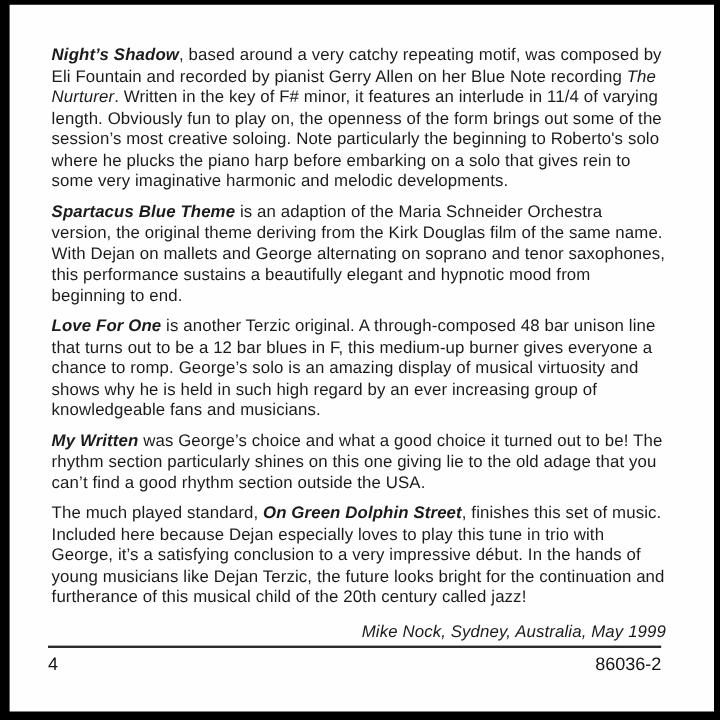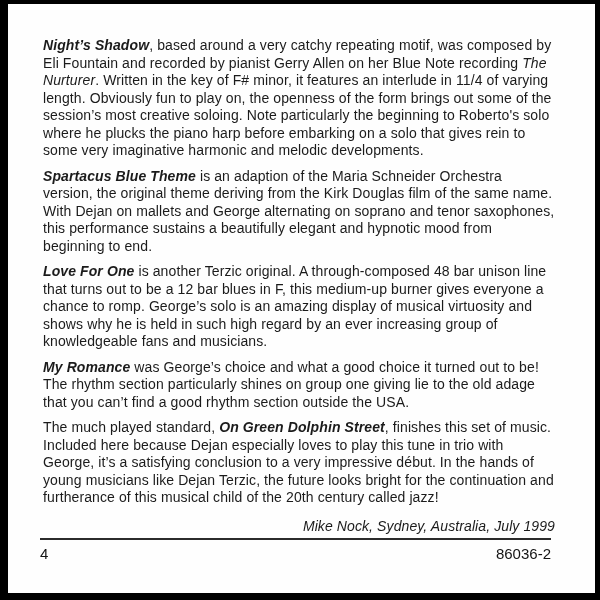--- a/index.html
+++ b/index.html
@@ -55,25 +55,25 @@
 <div class="frame">
 
   <div class="notes">
 
     <p><span class="song-title">Night’s Shadow</span><span>, based around a very catchy repeating motif, was composed by Eli Fountain and recorded by pianist Gerry Allen on her Blue Note recording </span><span class="album-title">The Nurturer</span><span>. Written in the key of F# minor, it features an interlude in 11/4 of varying length. Obviously fun to play on, the openness of the form brings out some of the session’s most creative soloing. Note particularly the beginning to Roberto's solo where he plucks the piano harp before embarking on a solo that gives rein to some very imaginative harmonic and melodic developments.</span></p>
 
     <p><span class="song-title">Spartacus Blue Theme</span><span> is an adaption of the Maria Schneider Orchestra version, the original theme deriving from the Kirk Douglas film of the same name. With Dejan on mallets and George alternating on soprano and tenor saxophones, this performance sustains a beautifully elegant and hypnotic mood from beginning to end.</span></p>
 
     <p><span class="song-title">Love For One</span><span> is another Terzic original. A through-composed 48 bar unison line that turns out to be a 12 bar blues in F, this medium-up burner gives everyone a chance to romp. George’s solo is an amazing display of musical virtuosity and shows why he is held in such high regard by an ever increasing group of knowledgeable fans and musicians.</span></p>
 
-    <p><span class="song-title">My Romance</span><span> was George’s choice and what a good choice it turned out to be! The rhythm section particularly shines on group one giving lie to the old adage that you can’t find a good rhythm section outside the USA.</span></p>
+    <p><span class="song-title">My Written</span><span> was George’s choice and what a good choice it turned out to be! The rhythm section particularly shines on this one giving lie to the old adage that you can’t find a good rhythm section outside the USA.</span></p>
 
     <p><span>The much played standard, </span><span class="song-title">On Green Dolphin Street</span><span>, finishes this set of music. Included here because Dejan especially loves to play this tune in trio with George, it’s a satisfying conclusion to a very impressive début. In the hands of young musicians like Dejan Terzic, the future looks bright for the continuation and furtherance of this musical child of the 20th century called jazz!</span></p>
 
-    <div class="signature">Mike Nock, Sydney, Australia, July 1999</div>
+    <div class="signature">Mike Nock, Sydney, Australia, May 1999</div>
 
   </div>
 
   <div class="footer">
     <span>4</span>
     <span>86036-2</span>
   </div>
 
 </div>
 

